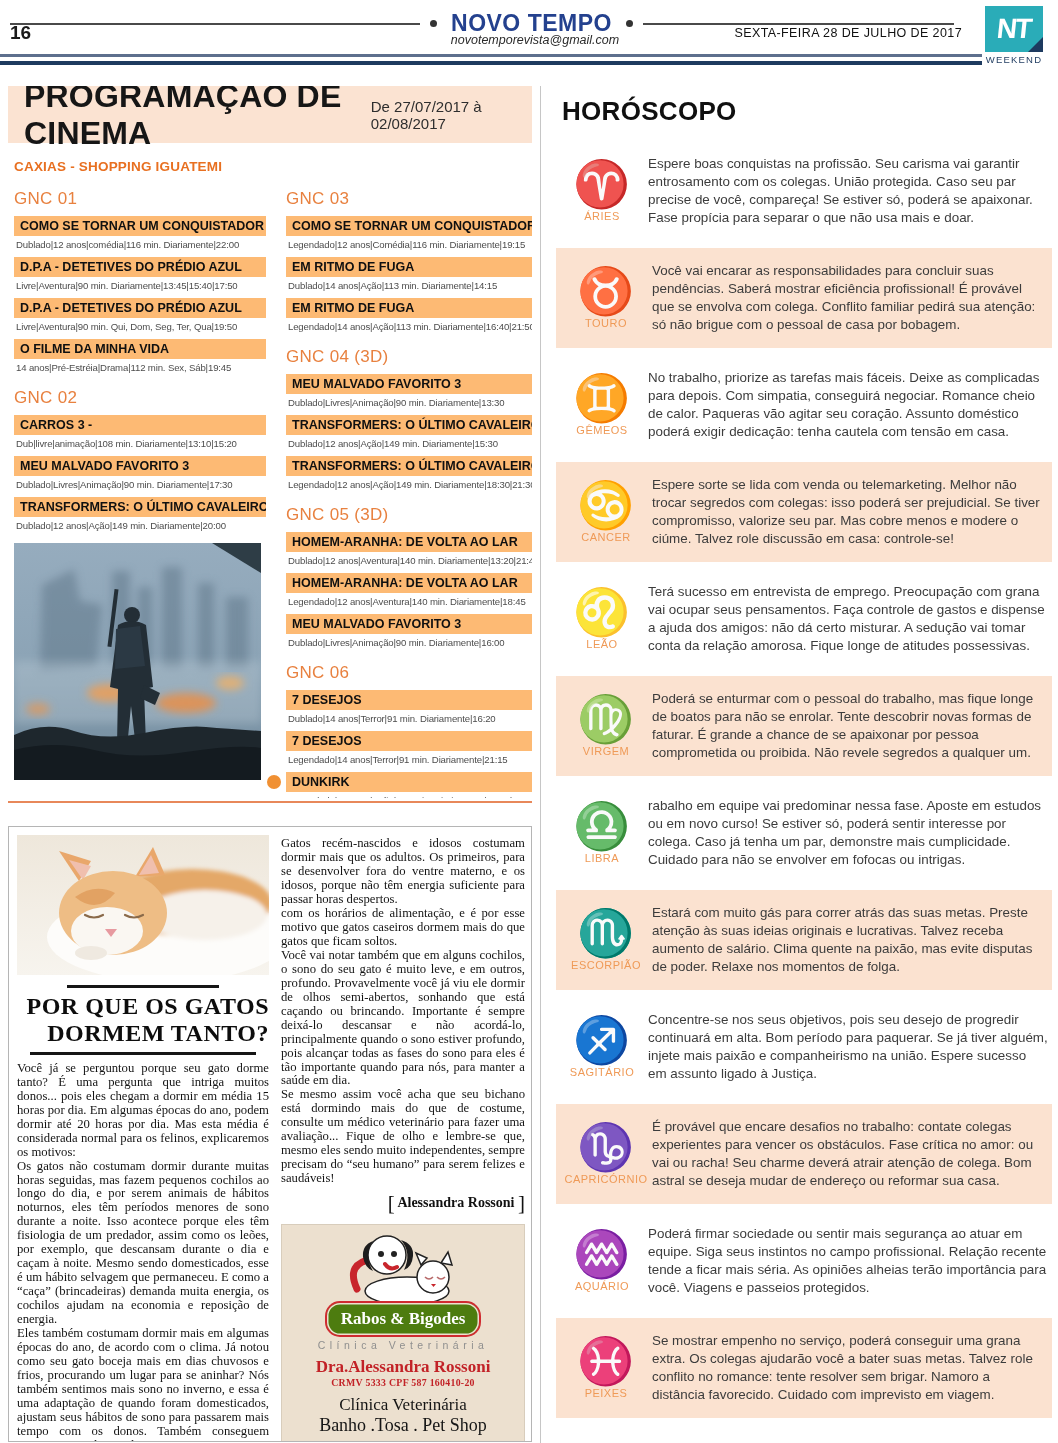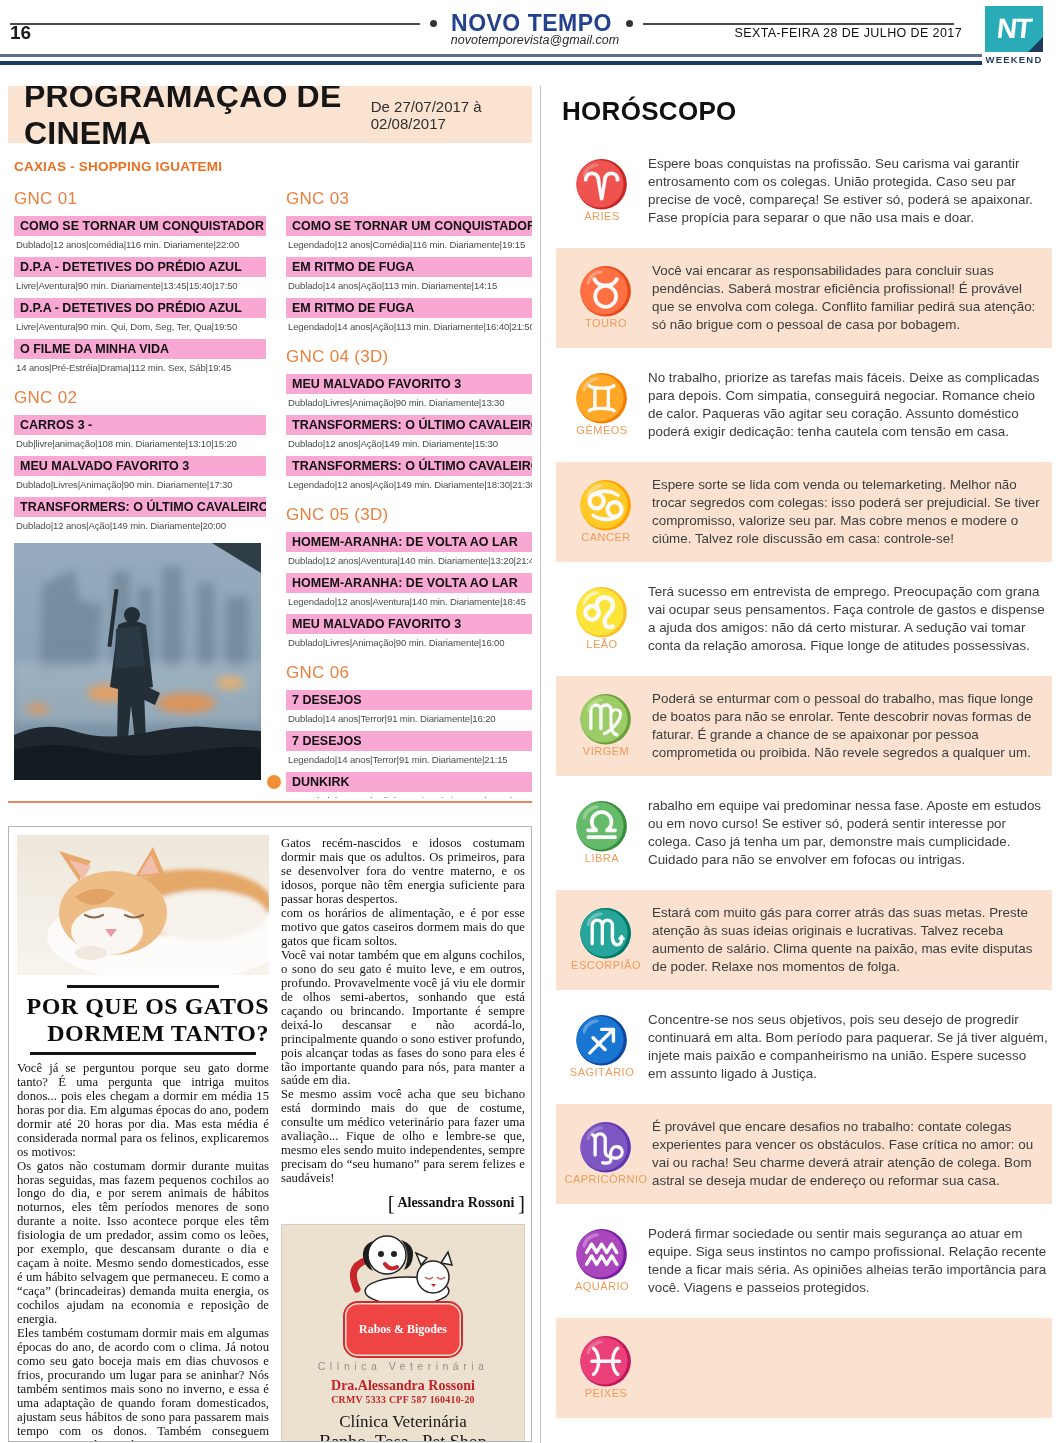--- a/index.html
+++ b/index.html
@@ -18,33 +18,33 @@
   .mast-email { position:absolute; top:33px; left:300px; width:470px; text-align:center; font-style:italic; font-size:12.5px; color:#2b2b2b; }
   .mast-date { position:absolute; top:26px; right:96px; font-size:12.5px; color:#111; letter-spacing:0.4px; }
   .double-rule { position:absolute; top:54px; left:0; width:982px; height:11px;
                  border-top:3px solid #5d6f8d; border-bottom:4px solid #1d3a5f; }
   .nt-logo { position:absolute; top:6px; right:12px; width:64px; text-align:center; }
   .nt-box { position:relative; width:58px; height:46px; background:#2aacb8; margin:0 auto; overflow:hidden;
             display:flex; align-items:center; justify-content:center; }
   .nt-letters { color:#fff; font-weight:bold; font-size:28px; letter-spacing:-2px; transform:skewX(-6deg); }
   .nt-box::after { content:""; position:absolute; right:0; bottom:0;
                    border-left:15px solid transparent; border-bottom:15px solid #1d3a5f; }
-  .nt-tagline { font-size:9.5px; font-weight:bold; color:#1d3a5f; letter-spacing:1.2px; margin-top:2px; }
+  .nt-tagline { font-size:9.5px; font-weight:normal; color:#1d3a5f; letter-spacing:1.2px; margin-top:2px; }
 
   
   .left-half { position:absolute; left:8px; top:86px; width:524px; height:712px; overflow:hidden; }
   .cinema-bar { background:#fbe3d2; height:57px; display:flex; align-items:center; justify-content:space-between; padding:0 16px; }
   .cinema-title { font-size:32px; font-weight:bold; color:#161616; letter-spacing:0.2px; }
   .cinema-dates { font-size:15px; color:#2e2e2e; }
   .venue { color:#e87021; font-weight:bold; font-size:13.5px; margin:16px 0 0 6px; letter-spacing:0.2px; }
   .cin-cols { display:flex; gap:20px; margin-top:0; padding-left:6px; }
   .cin-col { width:252px; flex:0 0 252px; }
   .gnc-name { color:#e8813f; font-size:17px; margin:15px 0 7px 0; letter-spacing:0.3px; }
   .movie { margin-bottom:7px; position:relative; }
-  .movie-bar { background:#f9a8d4; padding:3px 6px; font-weight:bold; font-size:12.5px; color:#101010; white-space:nowrap; overflow:hidden; }
+  .movie-bar { background:#fdba74; padding:3px 6px; font-weight:bold; font-size:12.5px; color:#101010; white-space:nowrap; overflow:hidden; }
   .movie-details { font-size:9.6px; letter-spacing:-0.15px; color:#4d4d4d; padding:3px 2px 0 2px; white-space:nowrap; }
   .bullet { position:absolute; left:-19px; top:3px; width:14px; height:14px; border-radius:50%; background:#f09033; }
   .movie-still { display:block; margin-top:12px; width:247px; height:237px; }
   .orange-rule { position:absolute; left:8px; top:801px; width:524px; height:2px; background:#e8885a; }
 
   
   .article-box { position:absolute; left:8px; top:826px; width:524px; height:616px;
                  border:1px solid #b5b5b5; overflow:hidden; background:#fff; }
   .art-col1 { position:absolute; left:8px; top:8px; width:252px; }
   .art-col2 { position:absolute; left:272px; top:10px; width:244px; }
@@ -56,25 +56,25 @@
   .art-text p { font-family:"Liberation Serif", serif; font-size:12.7px; line-height:1.1;
                 color:#141414; text-align:justify; margin:0; }
   .byline { font-family:"Liberation Serif", serif; text-align:right; font-size:14px; font-weight:bold;
             color:#111; margin-top:5px; }
   .byline .bracket { font-size:21px; font-weight:normal; vertical-align:-3px; }
 
   
   .vet-ad { margin-top:8px; width:244px; height:245px; background:#ece0cf; border:1px solid #d8cdbc;
             text-align:center; padding-top:2px; overflow:hidden; }
   .ad-art { display:block; margin:0 auto; width:120px; height:80px; }
-  .ad-badge { display:inline-block; background:#ef4444; color:#fff; font-family:"Liberation Serif", serif;
-              font-size:12px; font-weight:bold; padding:19px 14px; border-radius:13px;
+  .ad-badge { display:inline-block; background:#4d7c0f; color:#fff; font-family:"Liberation Serif", serif;
+              font-size:17px; font-weight:bold; padding:6px 14px; border-radius:13px;
               box-shadow:0 0 0 2px #cf2b30, inset 0 0 0 1.5px #ece0cf; margin-top:-4px; }
   .ad-clinic { color:#8f8f8f; letter-spacing:4.5px; font-size:10.5px; margin-top:4px; }
-  .ad-doctor { color:#c22227; font-family:"Liberation Serif", serif; font-weight:bold; font-size:14px; margin-top:6px; }
+  .ad-doctor { color:#c22227; font-family:"Liberation Serif", serif; font-weight:bold; font-size:17px; margin-top:6px; }
   .ad-registry { color:#c22227; font-weight:bold; font-size:9.8px; font-family:"Liberation Serif", serif; letter-spacing:0.3px; }
   .ad-line1 { font-family:"Liberation Serif", serif; font-size:17px; color:#151515; margin-top:7px; }
   .ad-line2 { font-family:"Liberation Serif", serif; font-size:18px; color:#151515; }
   .ad-address { font-size:11.3px; font-weight:bold; color:#151515; margin-top:8px; letter-spacing:-0.2px; }
 
   
   .v-divider { position:absolute; left:540px; top:86px; height:1357px; width:1px; background:#c6c6c6; }
   .horoscope { position:absolute; left:556px; top:96px; width:496px; }
   .horo-title { font-size:26px; font-weight:bold; color:#101010; margin:0 0 14px 6px; letter-spacing:0.3px; }
   .sign-row { display:flex; align-items:center; min-height:100px; margin-bottom:7px; }
@@ -501,17 +501,18 @@
             <div class="sign-name">AQUÁRIO</div>
           </div>
           <div class="sign-text">Poderá firmar sociedade ou sentir mais segurança ao atuar em equipe. Siga seus instintos no campo profissional. Relação recente tende a ficar mais séria. As opiniões alheias terão importância para você. Viagens e passeios protegidos.</div>
         </div>
 
         <div class="sign-row" data-variant="peach">
           <div class="sign-fig">
             <div class="sign-symbol">♓</div>
             <div class="sign-name">PEIXES</div>
           </div>
+          <div class="sign-text">Se mostrar empenho no serviço, poderá conseguir uma grana extra. Os colegas ajudarão você a bater suas metas. Talvez role conflito no romance: tente resolver sem brigar. Namoro a distância favorecido. Cuidado com imprevisto em viagem.</div>
         </div>
       </div>
   </section>
 
 </div>
 
 </body></html>

